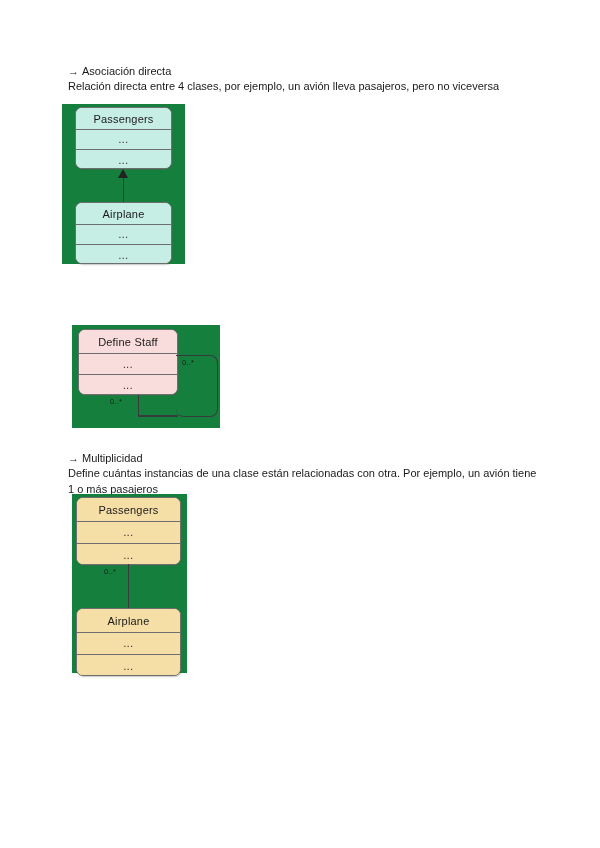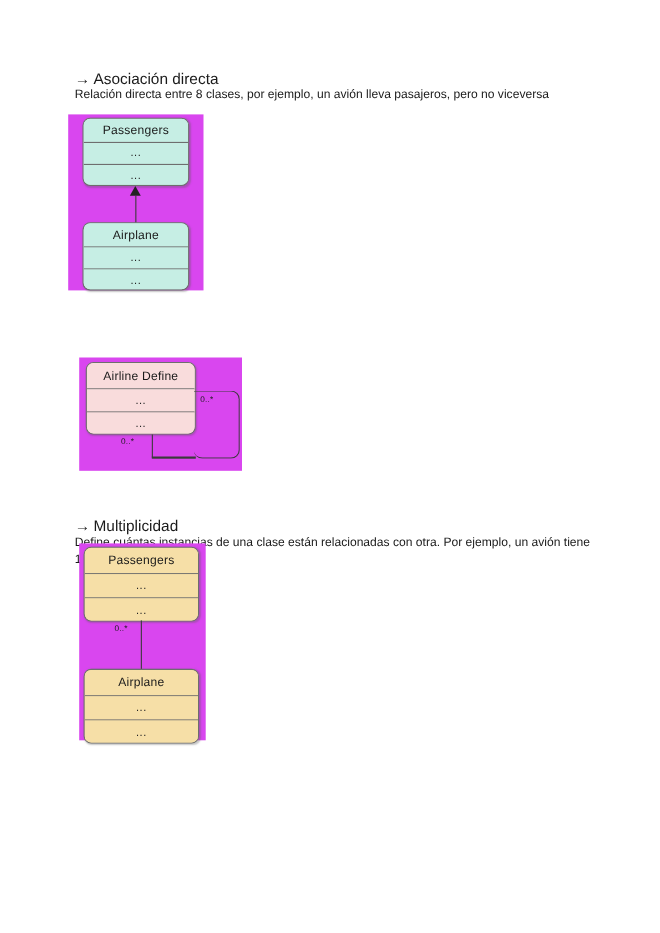--- a/index.html
+++ b/index.html
@@ -22,39 +22,39 @@
     background: #ffffff;
   }
 
   
   .section {
     position: absolute;
     left: 68px;
     width: 470px;
   }
   .heading {
-    font-size: 14px;
+    font-size: 11px;
     line-height: 15px;
     color: #1a1a1a;
     white-space: nowrap;
   }
   .arrow-glyph {
     display: inline-block;
     margin-right: 3px;
   }
   .body-text {
     font-size: 11px;
     line-height: 15.5px;
     color: #1a1a1a;
   }
 
   
   .diagram {
     position: absolute;
-    background: #d946ef;
+    background: #15803d;
   }
 
   
   .uml-box {
     position: absolute;
     border: 1.2px solid #6e6e6e;
     border-radius: 7px;
     box-sizing: border-box;
     overflow: hidden;
     box-shadow: 1px 1px 1.5px rgba(90,90,90,0.35);
@@ -128,21 +128,21 @@
 </style>
 </head>
 <body>
 
 <div class="page">
 
   <div class="section" style="top:64px;">
     <div class="heading">
       <span class="arrow-glyph">→</span><span>Asociación directa</span>
     </div>
-    <div class="body-text">Relación directa entre 8 clases, por ejemplo, un avión lleva pasajeros, pero no viceversa</div>
+    <div class="body-text">Relación directa entre 4 clases, por ejemplo, un avión lleva pasajeros, pero no viceversa</div>
   </div>
 
   <div class="diagram" style="left:62px; top:104px; width:123px; height:160px;">
 
     <div class="uml-box mint" style="left:13px; top:3px; width:97px; height:62px;">
       <div class="uml-row" style="height:22px;">
         <span class="uml-title">Passengers</span>
       </div>
       <div class="uml-row" style="height:20px;">
         <span class="uml-dots">...</span>
@@ -166,39 +166,39 @@
         <span class="uml-dots">...</span>
       </div>
     </div>
   </div>
 
 
   <div class="diagram" style="left:72px; top:325px; width:148px; height:103px;">
 
     <div class="uml-box pink" style="left:6px; top:4px; width:100px; height:66px;">
       <div class="uml-row" style="height:24px;">
-        <span class="uml-title">Airline Define</span>
+        <span class="uml-title">Define Staff</span>
       </div>
       <div class="uml-row" style="height:21px;">
         <span class="uml-dots">...</span>
       </div>
       <div class="uml-row" style="height:21px;">
         <span class="uml-dots">...</span>
       </div>
     </div>
 
     <div class="loop-path" style="left:104px; top:30px; width:42px; height:62px;"></div>
     <div class="conn-line h-line" style="left:66px; top:90.4px; width:40px;"></div>
     <div class="conn-line v-line" style="left:65.5px; top:70px; height:21px;"></div>
 
     <span class="mult-label" style="left:110px; top:33px;">0..*</span>
     <span class="mult-label" style="left:38px; top:72px;">0..*</span>
   </div>
 
-  <div class="section" style="top:451px;margin-top:20px;">
+  <div class="section" style="top:451px;">
     <div class="heading">
       <span class="arrow-glyph">→</span><span>Multiplicidad</span>
     </div>
     <div class="body-text">Define cuántas instancias de una clase están relacionadas con otra. Por ejemplo, un avión tiene 1 o más pasajeros</div>
   </div>
 
   <div class="diagram" style="left:72px; top:494px; width:115px; height:179px;">
 
     <div class="uml-box amber" style="left:4px; top:3px; width:105px; height:68px;">
       <div class="uml-row" style="height:24px;">

